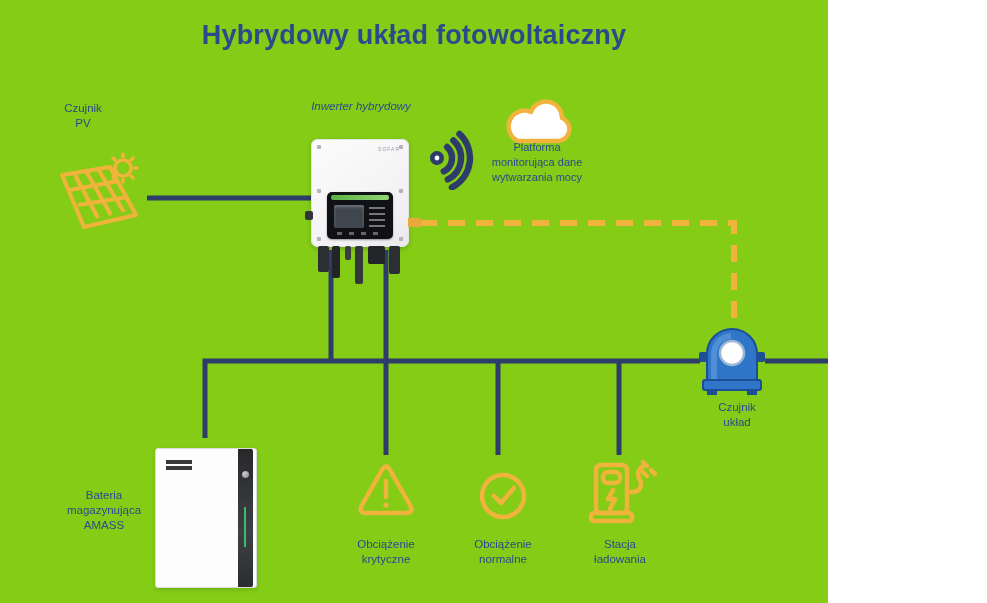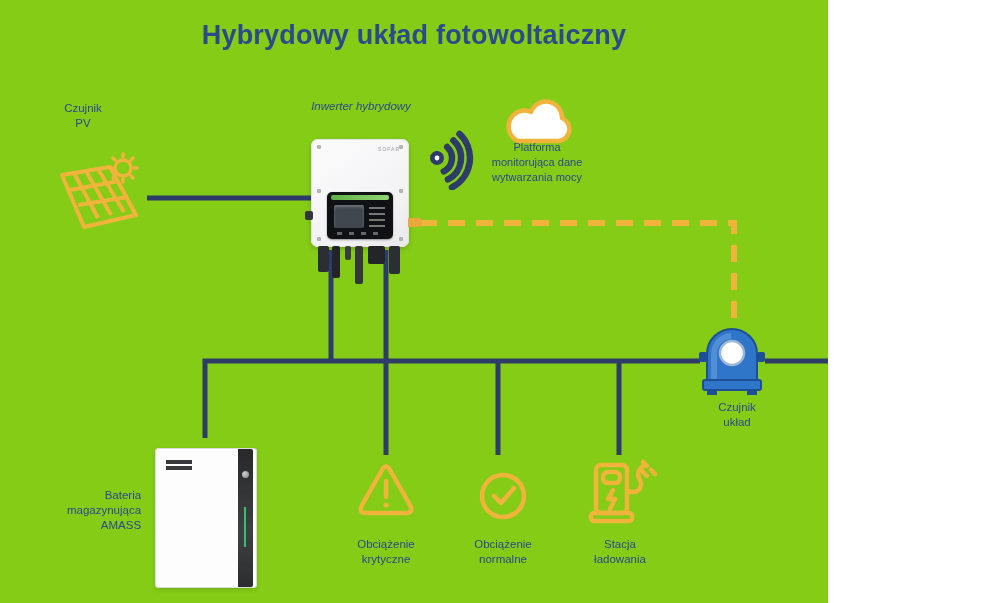--- a/index.html
+++ b/index.html
@@ -170,21 +170,21 @@
       <path d="M47,17 L64,84"></path>
       <path d="M33,17 L46,36 M47,17 L34,36"></path>
       <path d="M31,36 L48,58 M49,36 L32,58"></path>
       <path d="M28,58 L52,80 M52,58 L28,80"></path>
       <path d="M20,80 L60,80"></path>
       <path d="M10,86 L70,86"></path>
     </g>
   </svg>
   <div class="lbl" style="left:893px;top:400px;">Sieć</div>
 
-  <div class="lbl" style="left:104px;top:488px;text-align:right;">Bateria
+  <div class="lbl" style="left:104px;top:488px;">Bateria
 magazynująca
 AMASS</div>
   <div class="battery">
     <div class="batt-logo"></div>
     <div class="batt-stripe">
       <div class="batt-btn"></div>
       <div class="batt-green"></div>
     </div>
   </div>
 

